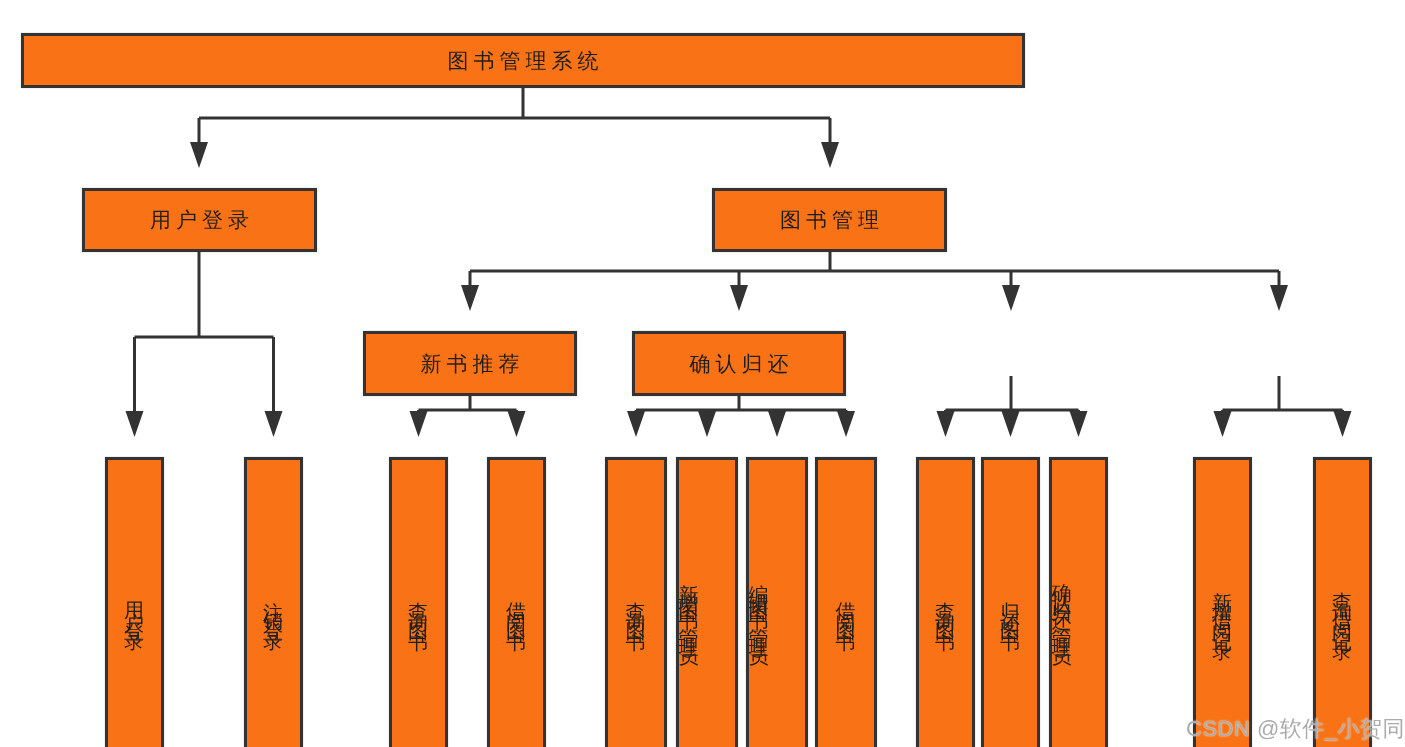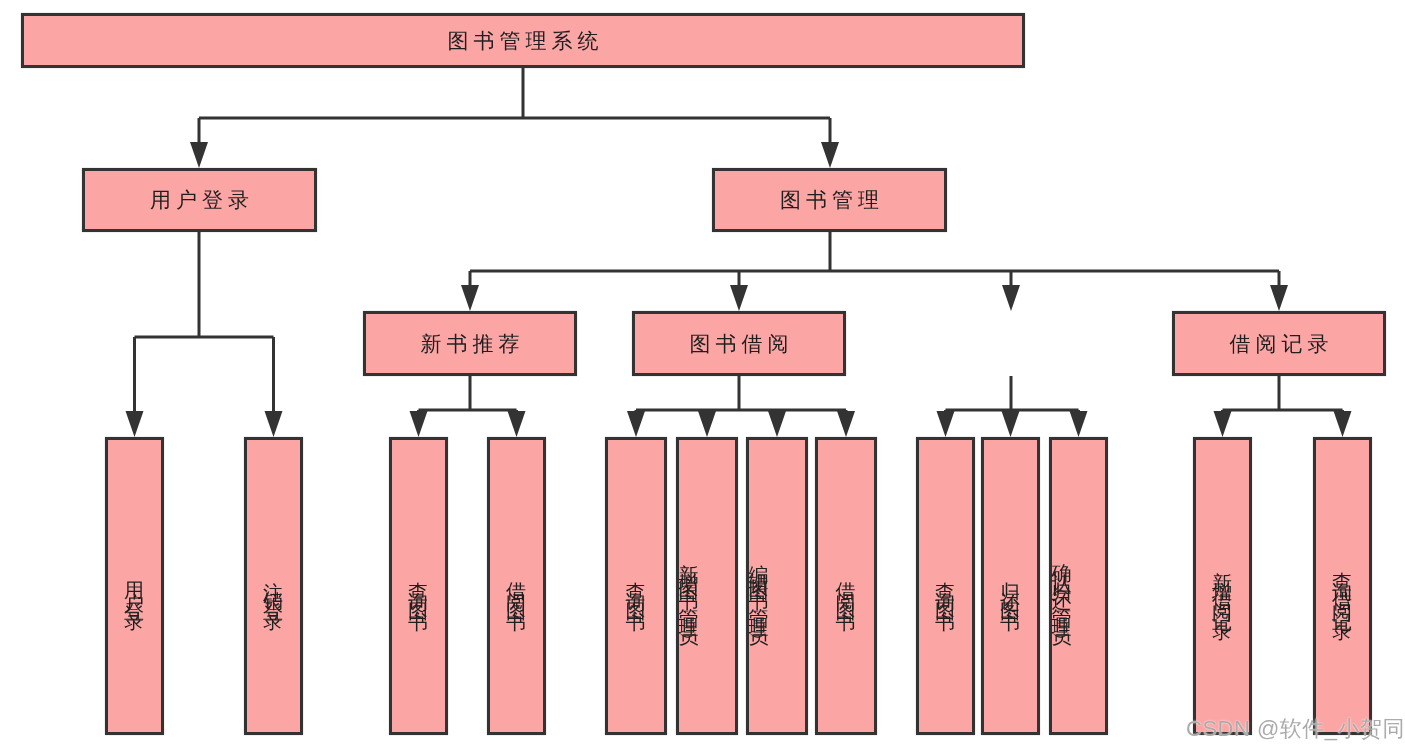--- a/index.html
+++ b/index.html
@@ -12,23 +12,24 @@
   html,body{background:var(--background);}
   body{font-family:"Liberation Sans","DejaVu Sans",sans-serif;color:var(--text);}
   .canvas{
     position:relative;width:1405px;height:747px;background:var(--background);
     overflow:hidden;
   }
   .connectors{position:absolute;left:0;top:0;width:1405px;height:747px;}
   .connectors path{stroke:var(--line);stroke-width:3;fill:none;}
   .connectors polygon{fill:var(--line);stroke:none;}
   .node{
-    position:absolute;background:#fca5a5;border:3px solid var(--line);
+    position:absolute;background:#f97316;border:3px solid var(--line);
     display:flex;align-items:center;justify-content:center;
     box-shadow:0 0 1px rgba(0,0,0,.35);
+    margin-top:20px;
   }
   .hbox{font-size:21px;letter-spacing:5px;text-indent:5px;white-space:nowrap;}
   .root{left:21px;top:13px;width:1004px;height:55px;}
   .lvl2{width:235px;height:64px;top:168px;}
   .lvl3{width:214px;height:65px;top:311px;text-align:right;}
   .vbox{width:59px;height:298px;top:437px;}
   .vbox.wide{width:62px;}
   .vbox span{
     writing-mode:vertical-rl;text-orientation:mixed;
     font-size:20px;letter-spacing:10px;line-height:1;white-space:nowrap;
@@ -95,22 +96,21 @@
       <polygon points="1333.5,411 1351.5,411 1342.5,437"></polygon>
     </g>
   </svg>
 
   <div class="node hbox root">图书管理系统</div>
 
   <div class="node hbox lvl2" style="left:82px;">用户登录</div>
   <div class="node hbox lvl2" style="left:712px;">图书管理</div>
 
   <div class="node hbox lvl3" style="left:363px;">新书推荐</div>
-  <div class="node hbox lvl3" style="left:632px;">图书借阅</div>
-  <div class="node hbox lvl3" style="left:1172px;">借阅记录</div>
+  <div class="node hbox lvl3" style="left:632px;">确认归还</div>
 
   <div class="node vbox" style="left:105px;">
     <span>用户登录</span>
   </div>
   <div class="node vbox" style="left:244px;">
     <span>注销登录</span>
   </div>
 
   <div class="node vbox" style="left:389px;">
     <span>查询图书</span>

